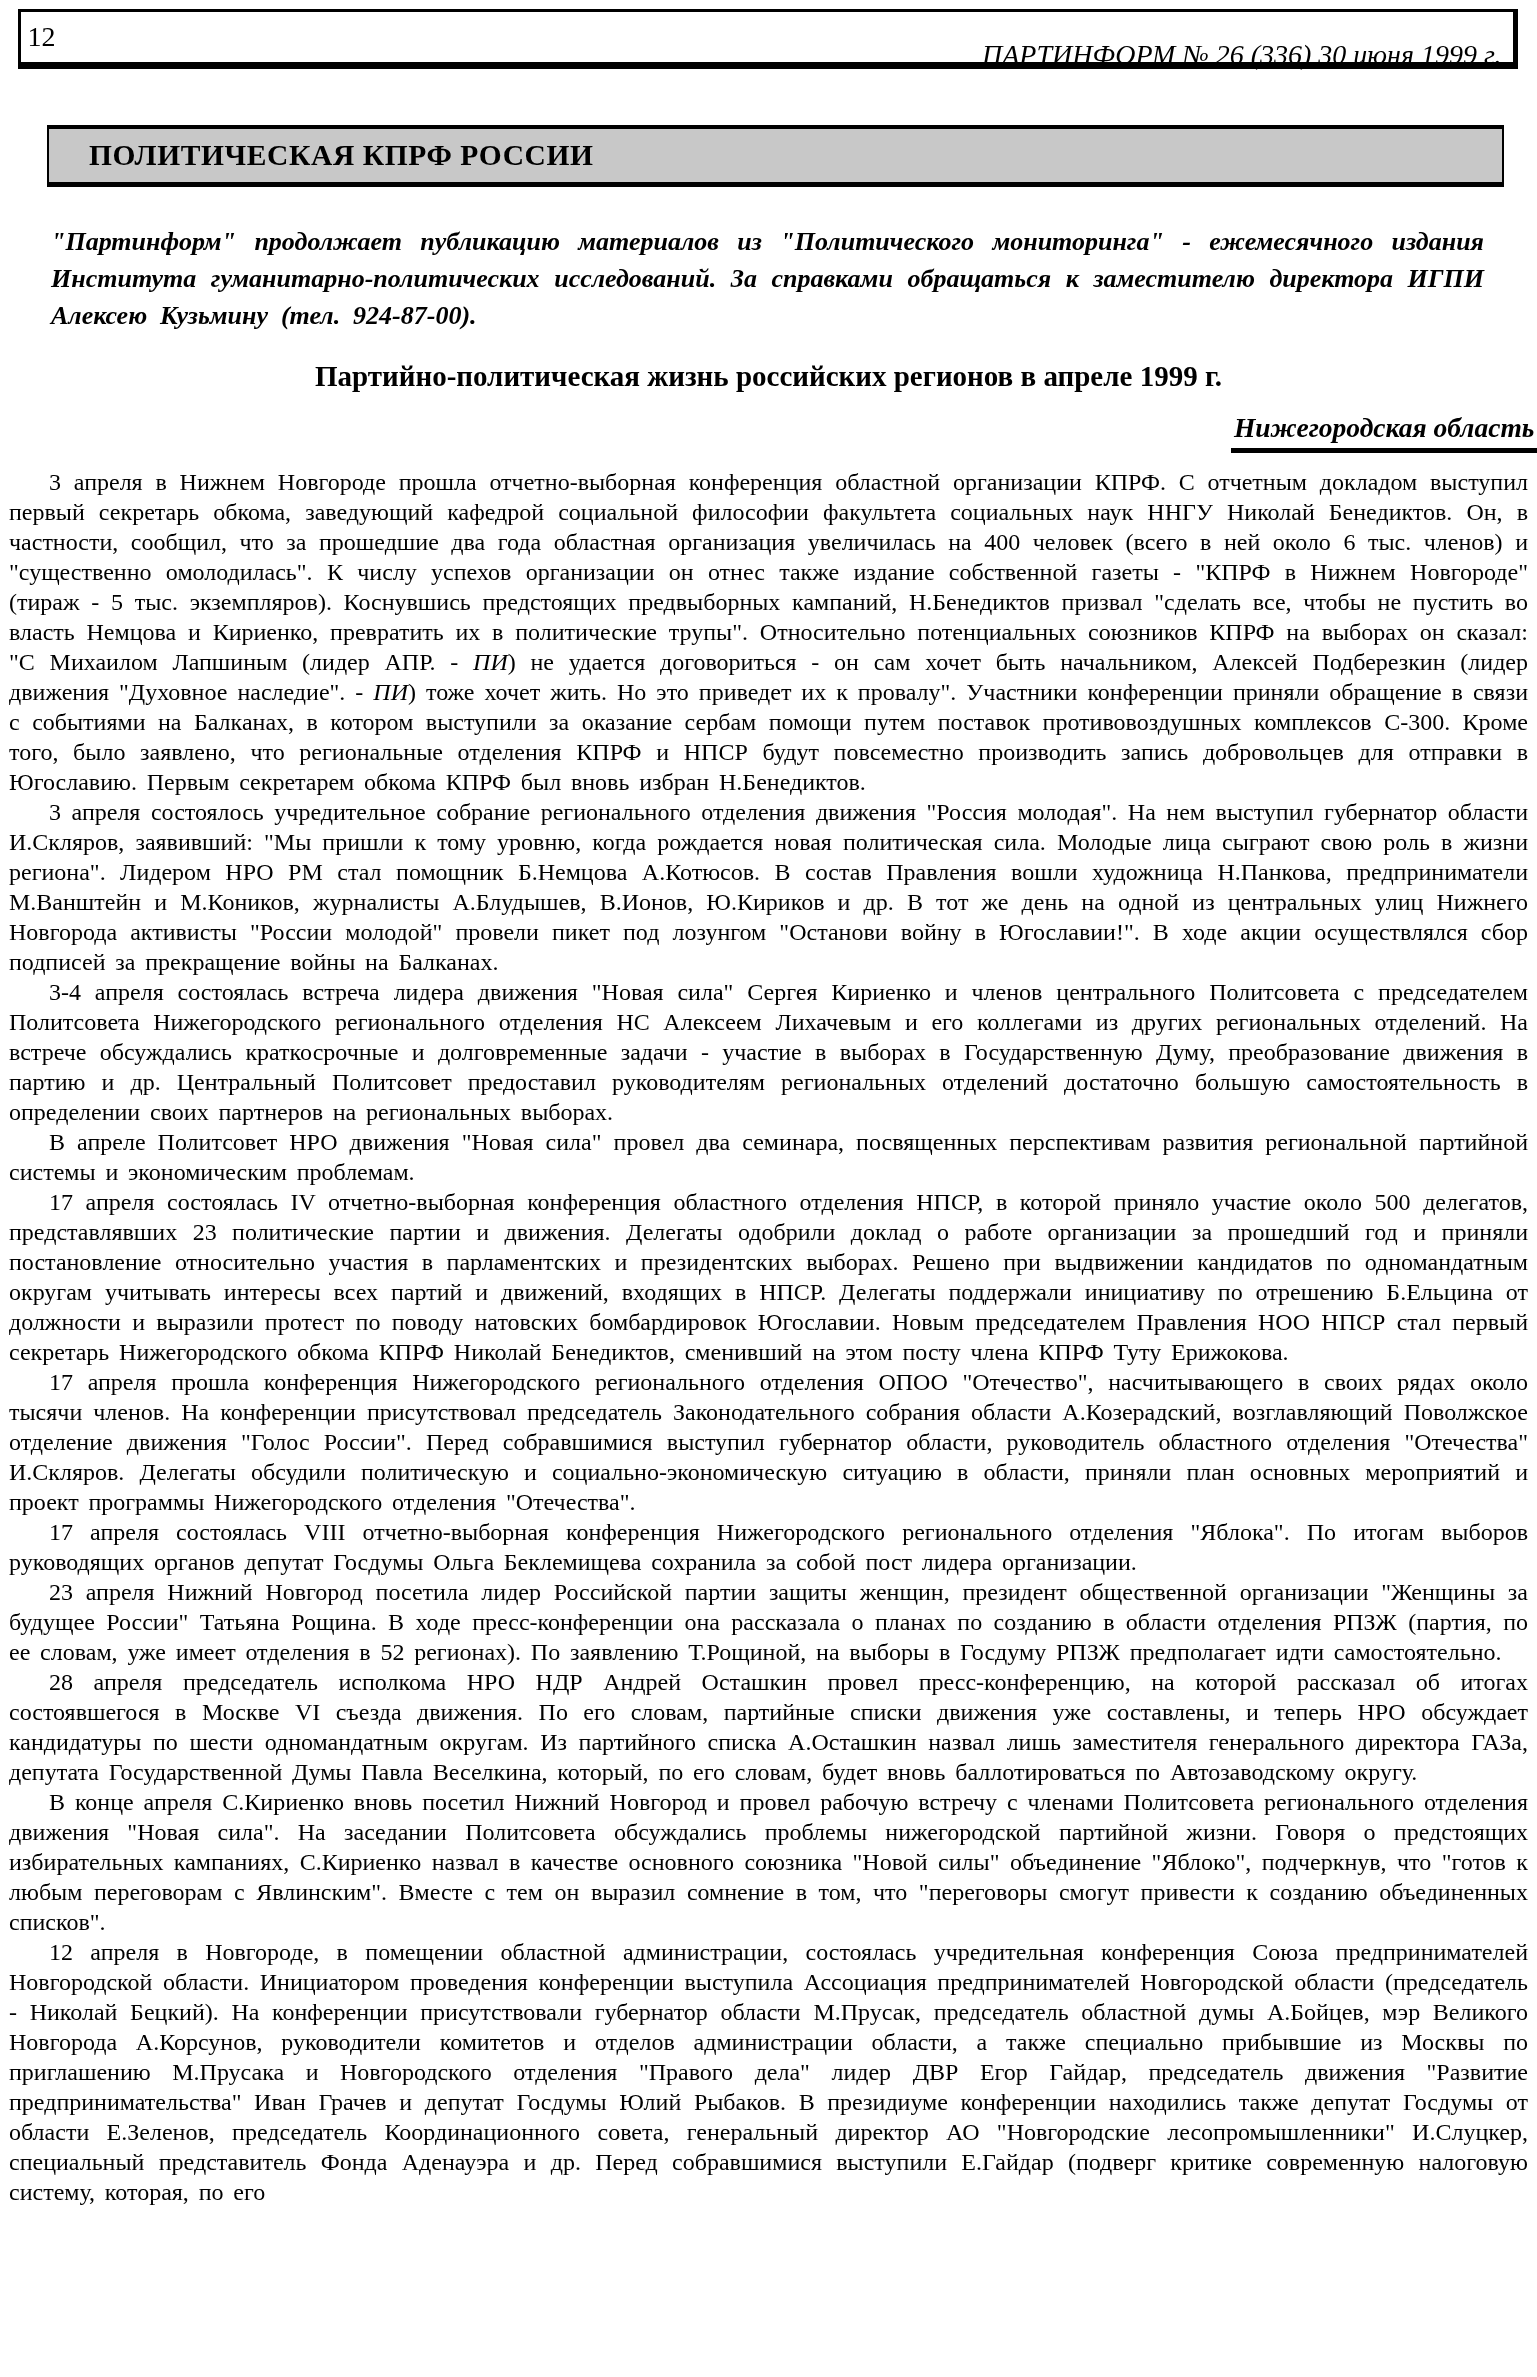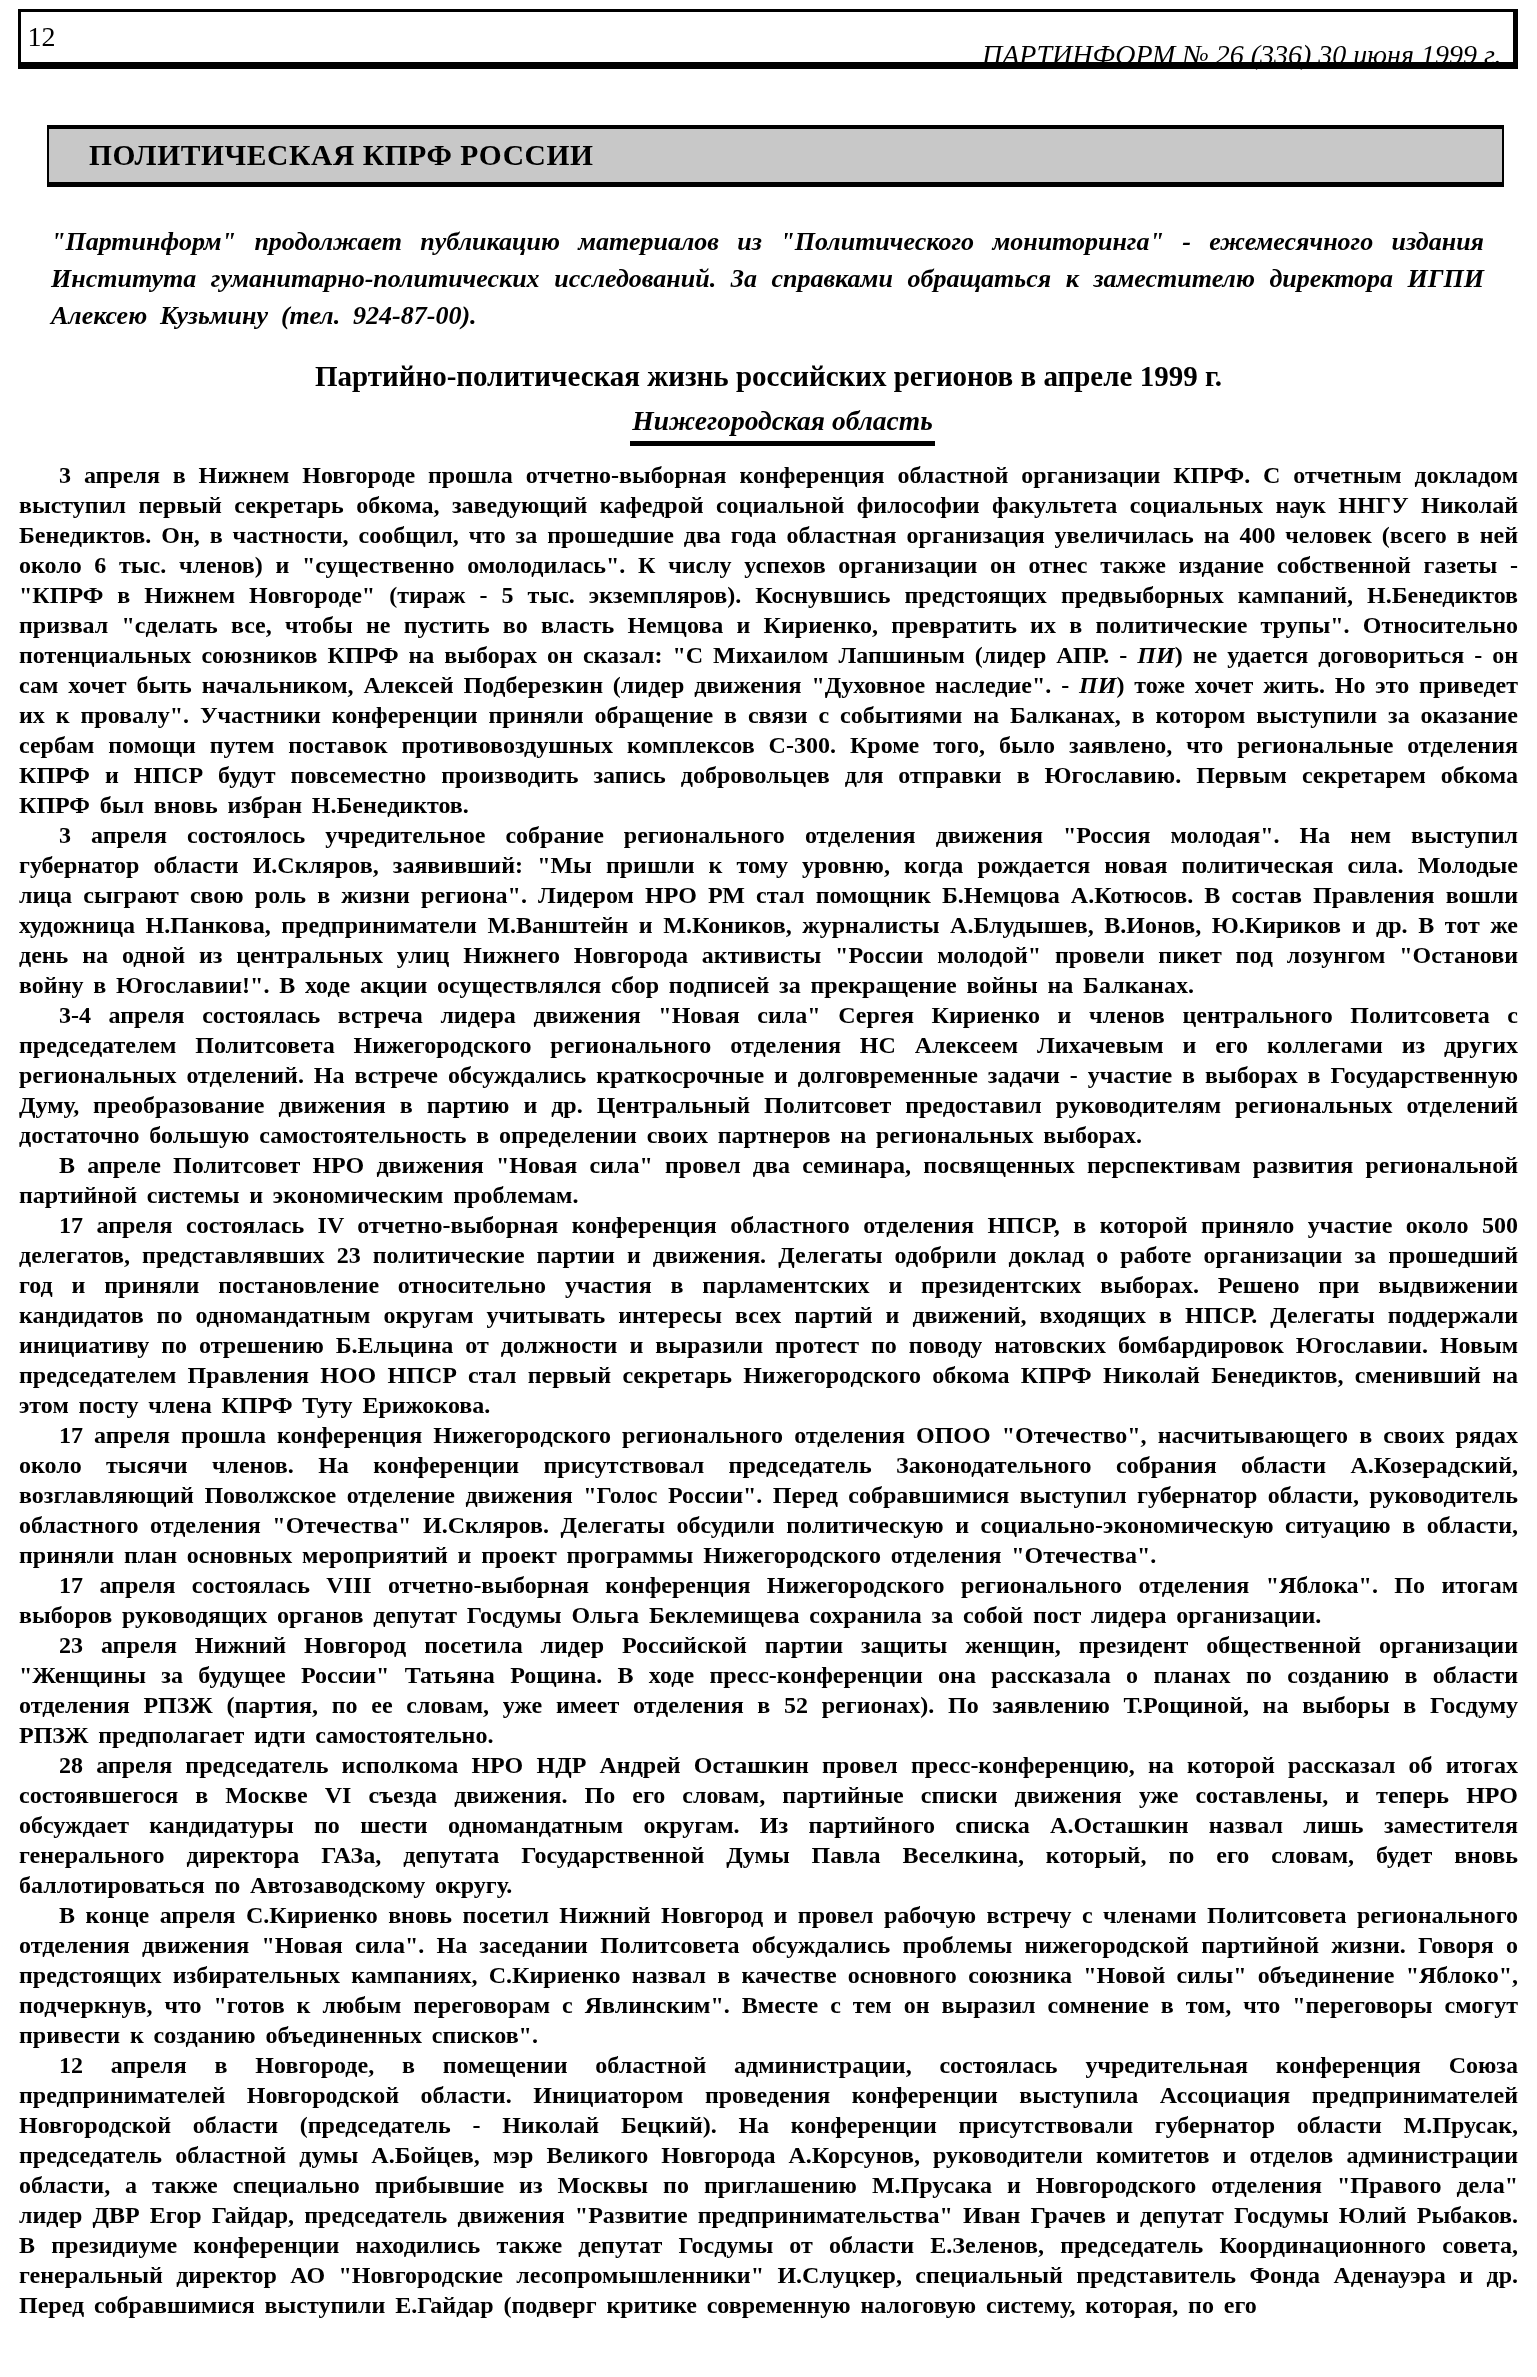--- a/index.html
+++ b/index.html
@@ -50,37 +50,37 @@
     text-align: justify;
     word-spacing: 6.4px;
   }
   .article-title {
     margin: 25px 26px 0 26px;
     text-align: center;
     font-size: 29px;
     font-weight: bold;
   }
   .section-heading {
-    text-align: center;
+    text-align: right;
     font-size: 27.5px;
     font-weight: bold;
     font-style: italic;
-    margin: 12px 0 14px 0;
+    margin: 19px 0 14px 0;
     padding-left: 28px;
   }
   .section-heading:not(:first-child) { margin-top: 72px; }
   .heading-underline {
     display: inline-block;
     border-bottom: 5.8px solid #000;
     padding: 0 2.6px 3.8px 2.6px;
   }
   .para {
-    margin: 0 19px;
+    margin: 0 9px;
     font-size: 24px;
-    font-weight: bold;
+    font-weight: normal;
     line-height: 30px;
     text-align: justify;
     text-indent: 40px;
     word-spacing: 3.8px;
   }
   .it { font-style: italic; }
 </style>
 </head>
 <body>
 

